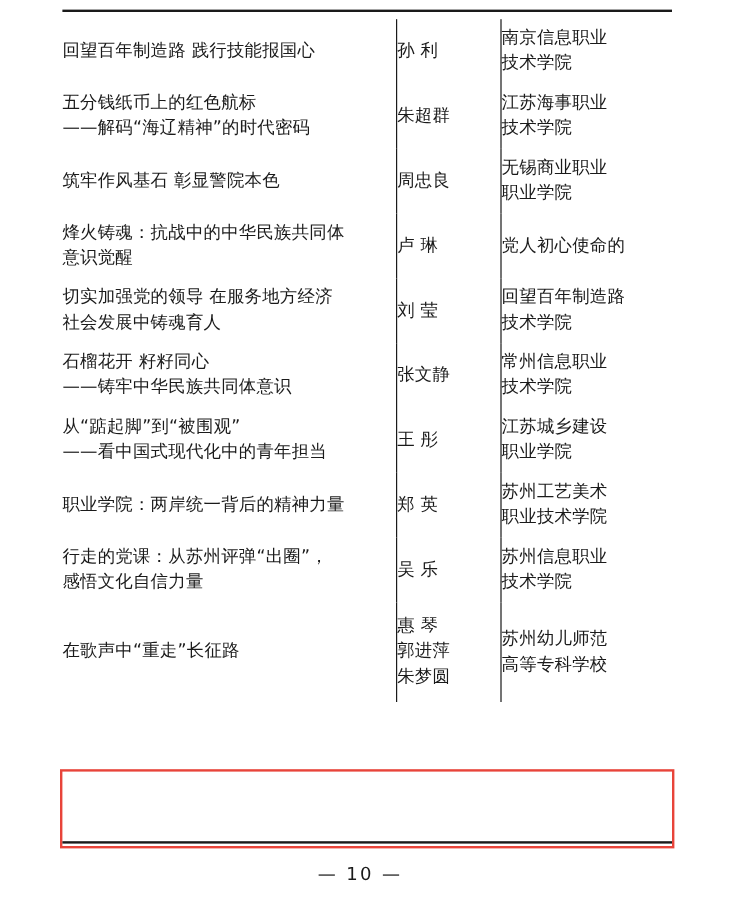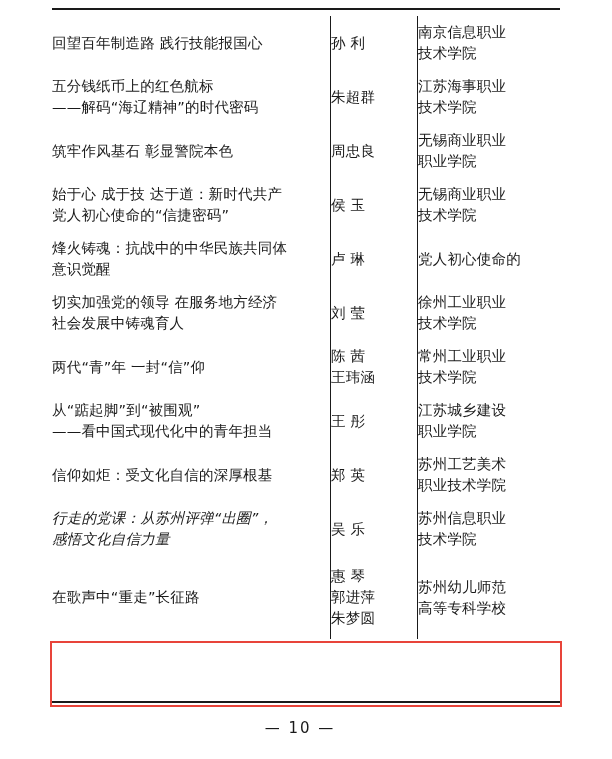--- a/index.html
+++ b/index.html
@@ -71,21 +71,20 @@
     width: 144px;
     text-align: left;
     padding-left: 2px;
     padding-right: 2px;
   }
   .line {
     display: block;
     white-space: nowrap;
   }
   .italicish {
-    font-style: italic;
   }
   tr.highlight td {
     padding-top: 10px;
     padding-bottom: 10px;
   }
   .highlight-box {
     position: absolute;
     left: 50px;
     top: 641px;
     width: 512px;
@@ -146,85 +145,72 @@
             <td class="col-author">
               <span class="line">周忠良</span>
             </td>
             <td class="col-school">
               <span class="line">无锡商业职业</span>
               <span class="line">职业学院</span>
             </td>
           </tr>
           <tr>
             <td class="col-title">
-              <span class="line">始于心  成于技  达于道：新时代共产</span>
-              <span class="line">党人初心使命的“信捷密码”</span>
-            </td>
-            <td class="col-author">
-              <span class="line">侯  玉</span>
-            </td>
-            <td class="col-school">
-              <span class="line">无锡商业职业</span>
-              <span class="line">技术学院</span>
-            </td>
-          </tr>
-          <tr>
-            <td class="col-title">
               <span class="line">烽火铸魂：抗战中的中华民族共同体</span>
               <span class="line">意识觉醒</span>
             </td>
             <td class="col-author">
               <span class="line">卢  琳</span>
             </td>
             <td class="col-school">
               <span class="line">党人初心使命的</span>
             </td>
           </tr>
           <tr>
             <td class="col-title">
               <span class="line">切实加强党的领导  在服务地方经济</span>
               <span class="line">社会发展中铸魂育人</span>
             </td>
             <td class="col-author">
               <span class="line">刘  莹</span>
             </td>
             <td class="col-school">
-              <span class="line">徐州工业职业</span>
-              <span class="line">技术学院</span>
-            </td>
-          </tr>
-          <tr>
-            <td class="col-title">
-              <span class="line">两代“青”年  一封“信”仰</span>
-            </td>
-            <td class="col-author">
-              <span class="line">陈  茜</span>
-              <span class="line">王玮涵</span>
-            </td>
-            <td class="col-school">
-              <span class="line">常州工业职业</span>
+              <span class="line">回望百年制造路</span>
+              <span class="line">技术学院</span>
+            </td>
+          </tr>
+          <tr>
+            <td class="col-title">
+              <span class="line">石榴花开  籽籽同心</span>
+              <span class="line">——铸牢中华民族共同体意识</span>
+            </td>
+            <td class="col-author">
+              <span class="line">张文静</span>
+            </td>
+            <td class="col-school">
+              <span class="line">常州信息职业</span>
               <span class="line">技术学院</span>
             </td>
           </tr>
           <tr>
             <td class="col-title">
               <span class="line">从“踮起脚”到“被围观”</span>
               <span class="line">——看中国式现代化中的青年担当</span>
             </td>
             <td class="col-author">
               <span class="line">王  彤</span>
             </td>
             <td class="col-school">
               <span class="line">江苏城乡建设</span>
               <span class="line">职业学院</span>
             </td>
           </tr>
           <tr>
             <td class="col-title">
-              <span class="line">信仰如炬：受文化自信的深厚根基</span>
+              <span class="line">职业学院：两岸统一背后的精神力量</span>
             </td>
             <td class="col-author">
               <span class="line">郑  英</span>
             </td>
             <td class="col-school">
               <span class="line">苏州工艺美术</span>
               <span class="line">职业技术学院</span>
             </td>
           </tr>
           <tr>

